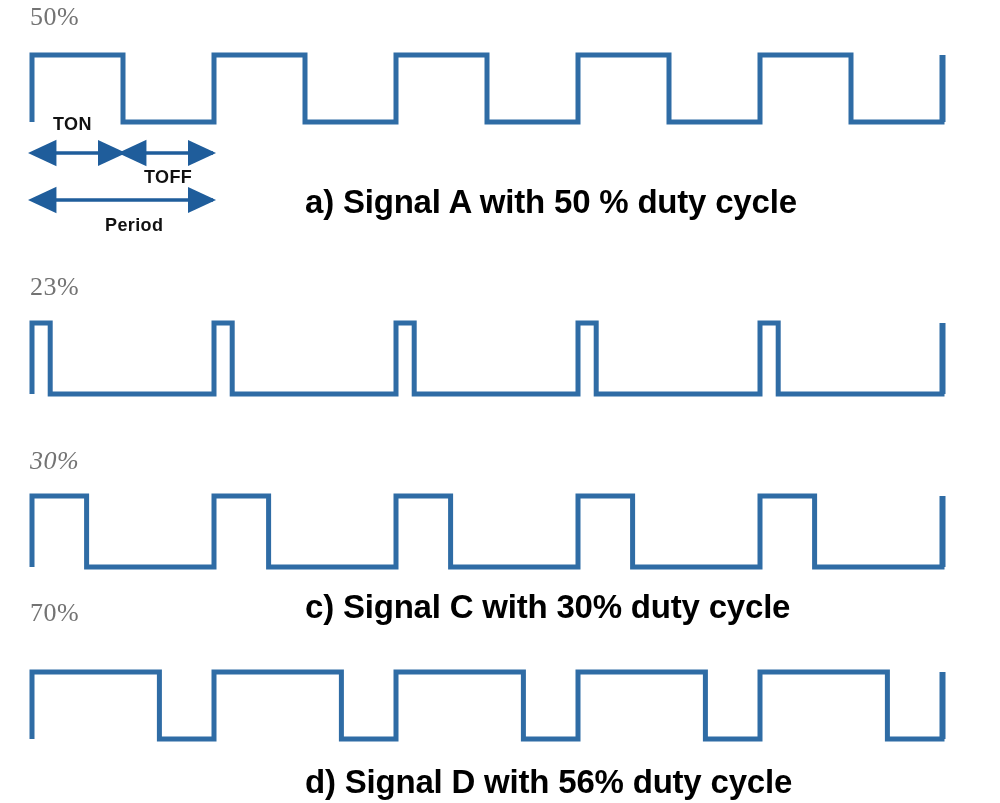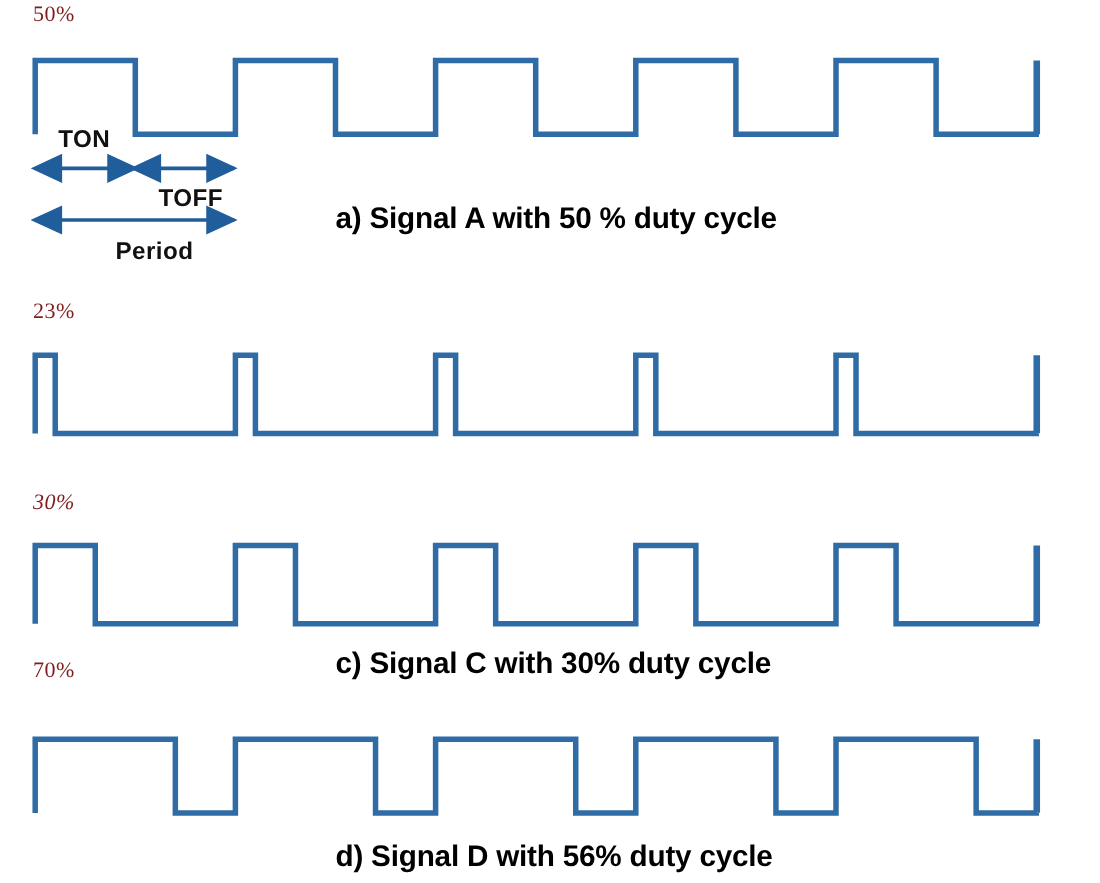--- a/index.html
+++ b/index.html
@@ -25,40 +25,40 @@
     position: absolute;
     left: 0;
     top: 0;
     width: 1000px;
     height: 803px;
     display: block;
   }
   .pct-label {
     position: absolute;
     font-family: "Liberation Serif", serif;
-    font-size: 20px;
+    font-size: 26px;
     font-weight: 400;
-    color: #7f1d1d;
+    color: #737373;
     letter-spacing: 0.5px;
     white-space: nowrap;
   }
   .caption {
     position: absolute;
     font-family: "Liberation Sans", sans-serif;
     font-weight: bold;
-    font-size: 27px;
+    font-size: 33px;
     color: #000000;
     white-space: nowrap;
     letter-spacing: -0.2px;
   }
   .dim-label {
     position: absolute;
     font-family: "Liberation Sans", sans-serif;
     font-weight: bold;
-    font-size: 22px;
+    font-size: 18px;
     color: #111111;
     white-space: nowrap;
     letter-spacing: 0.4px;
   }
 </style>
 </head>
 <body>
 
 <div id="figure">
 

